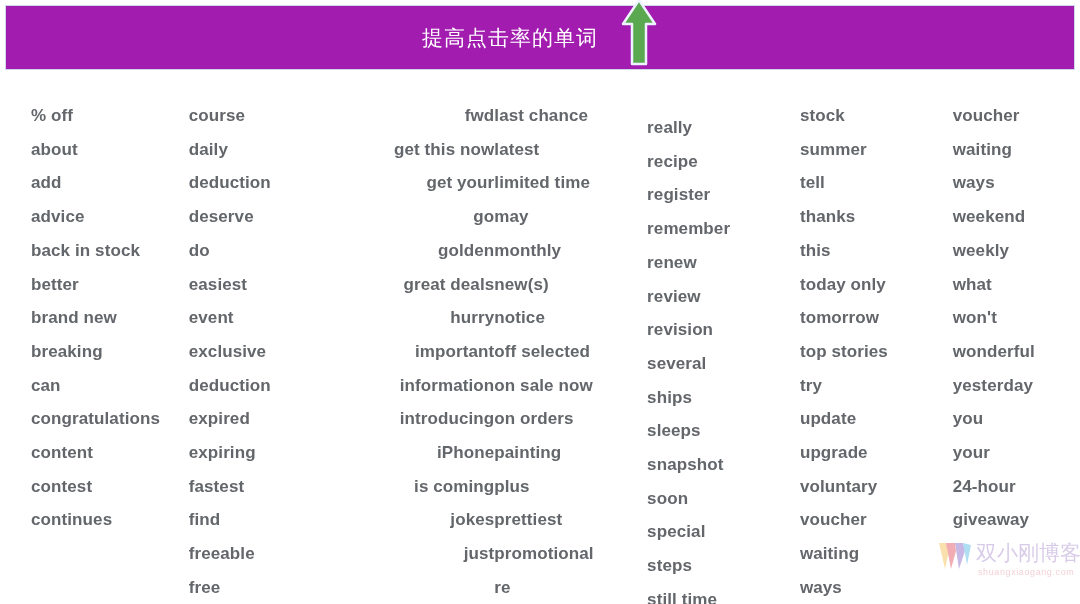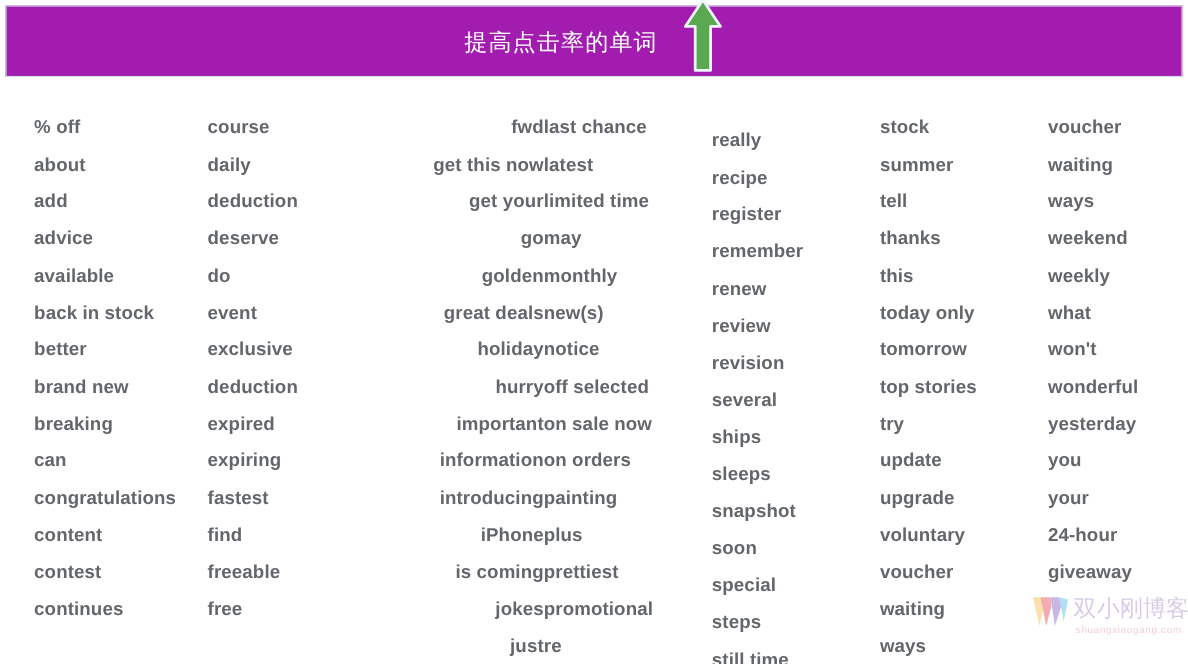--- a/index.html
+++ b/index.html
@@ -158,57 +158,56 @@
     </svg>
   </div>
 
   <div class="grid-cols">
 
     <div class="col">
       <div class="word">% off</div>
       <div class="word">about</div>
       <div class="word">add</div>
       <div class="word">advice</div>
-      <div class="word">available</div>
       <div class="word">back in stock</div>
       <div class="word">better</div>
       <div class="word">brand new</div>
       <div class="word">breaking</div>
       <div class="word">can</div>
       <div class="word">congratulations</div>
       <div class="word">content</div>
       <div class="word">contest</div>
       <div class="word">continues</div>
     </div>
 
     <div class="col">
       <div class="word">course</div>
       <div class="word">daily</div>
       <div class="word">deduction</div>
       <div class="word">deserve</div>
       <div class="word">do</div>
+      <div class="word">easiest</div>
       <div class="word">event</div>
       <div class="word">exclusive</div>
       <div class="word">deduction</div>
       <div class="word">expired</div>
       <div class="word">expiring</div>
       <div class="word">fastest</div>
       <div class="word">find</div>
       <div class="word">freeable</div>
       <div class="word">free</div>
     </div>
 
     <div class="col">
       <div class="word">fwd</div>
       <div class="word">get this now</div>
       <div class="word">get your</div>
       <div class="word">go</div>
       <div class="word">golden</div>
       <div class="word">great deals</div>
-      <div class="word">holiday</div>
       <div class="word">hurry</div>
       <div class="word">important</div>
       <div class="word">information</div>
       <div class="word">introducing</div>
       <div class="word">iPhone</div>
       <div class="word">is coming</div>
       <div class="word">jokes</div>
       <div class="word">just</div>
     </div>
 

